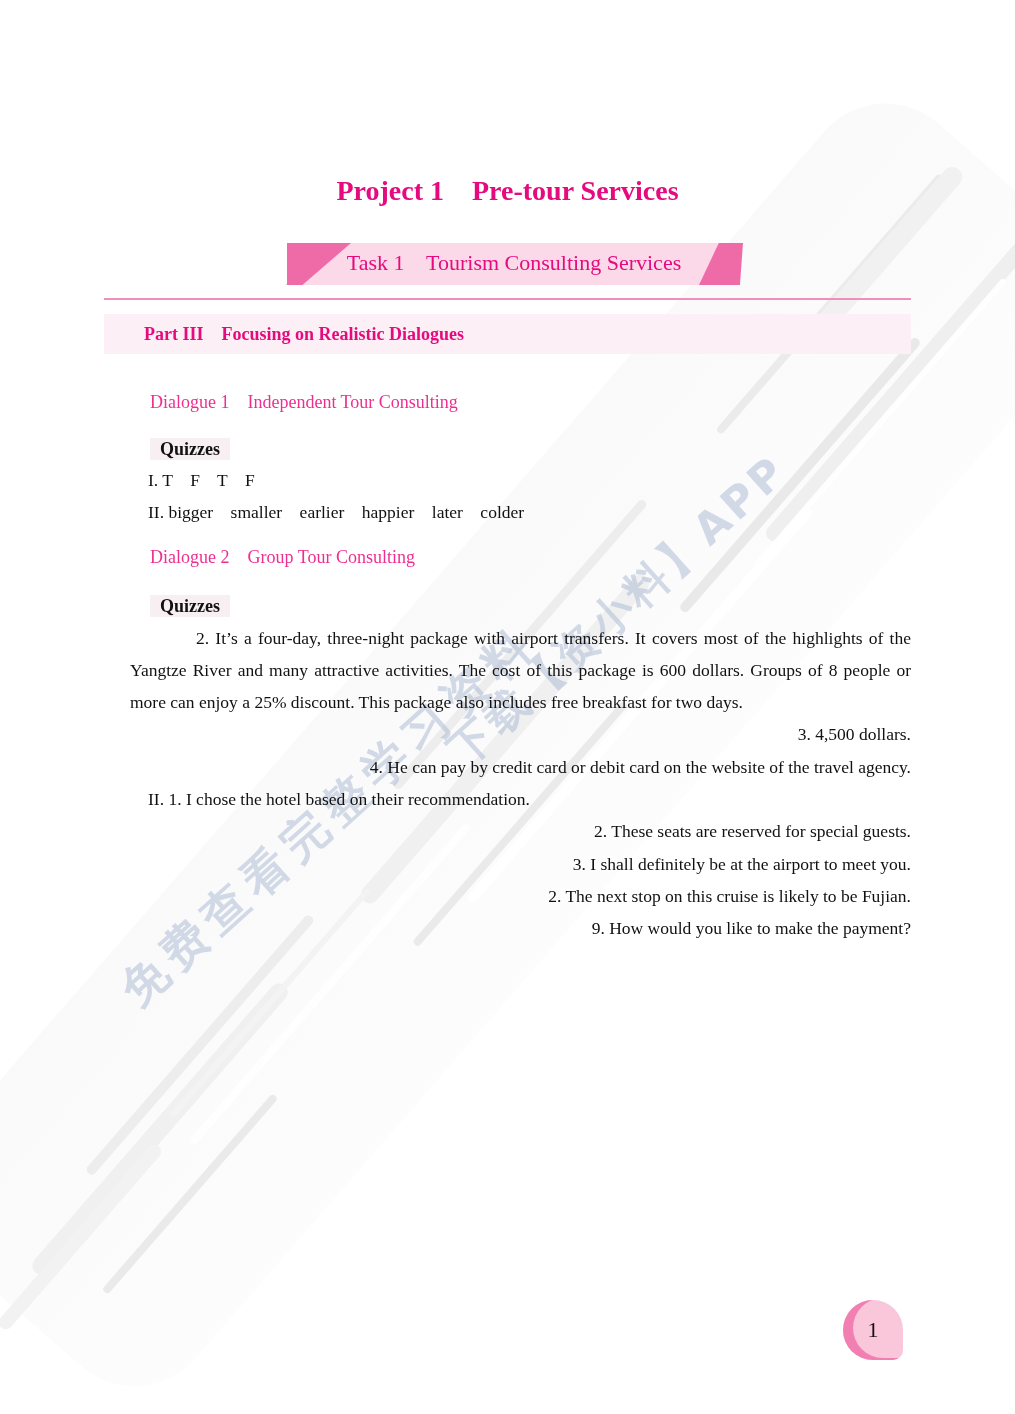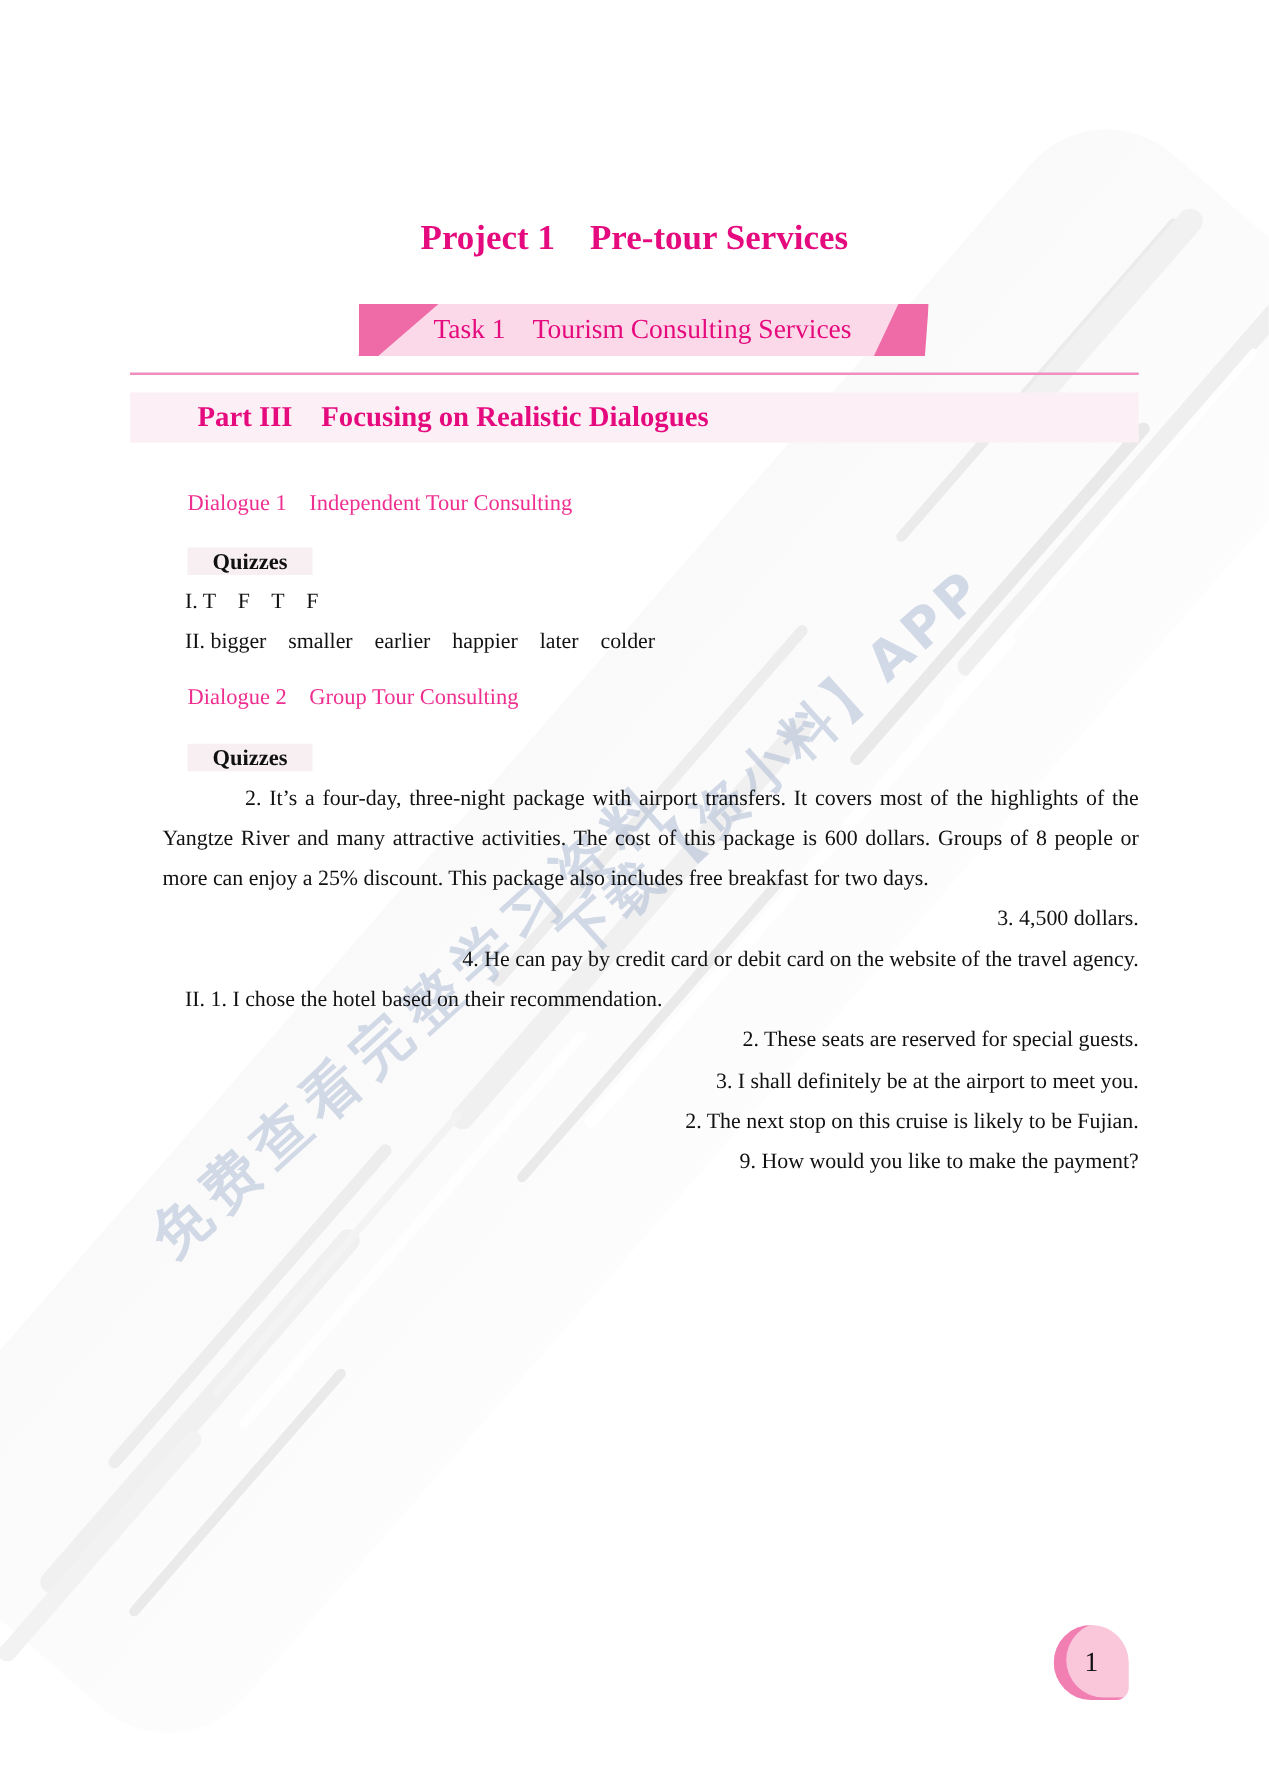--- a/index.html
+++ b/index.html
@@ -39,30 +39,30 @@
   .banner-cap-left{position:absolute;left:2px;top:0;width:64px;height:100%;
     background:var(--banner-cap);clip-path:polygon(0 0,100% 0,24% 100%,0 100%);}
   .banner-cap-right{position:absolute;right:0;top:0;width:44px;height:100%;
     background:var(--banner-cap);clip-path:polygon(45% 0,100% 0,93% 100%,0 100%);}
   .banner-label{position:absolute;inset:0;display:flex;align-items:center;
     justify-content:center;font-size:22px;color:var(--accent);white-space:pre;
     padding-bottom:2px;}
   .rule{margin-top:13px;height:2px;background:var(--rule-pink);}
   .partbar{margin-top:14px;height:40px;background:var(--partbar-bg);
     display:flex;align-items:center;}
-  .partbar-label{padding-left:54px;font-size:23px;font-weight:bold;
+  .partbar-label{padding-left:40px;font-size:18px;font-weight:bold;
     color:var(--accent);white-space:pre;}
   .dialogue-heading{margin-left:46px;font-size:18px;line-height:24px;
     color:var(--heading-pink);white-space:pre;}
   .dh1{margin-top:36px;}
   .dh2{margin-top:16px;}
   .quizzes{margin-left:46px;font-size:18px;line-height:24px;font-weight:bold;}
   .q1{margin-top:23px;}
   .q2{margin-top:25px;}
-  .quizzes span{background:#f8eff3;padding:1px 20px;}
+  .quizzes span{background:#f8eff3;padding:1px 10px;}
   .answers{font-size:17.5px;line-height:32.3px;}
   .a1{margin-top:3px;}
   .a2{margin-top:4px;}
   .ind-l1{padding-left:44px;white-space:pre-wrap;}
   .ind-l2{padding-left:66px;white-space:pre-wrap;text-align:right;}
   .para{text-align:justify;text-indent:66px;margin-left:26px;}
   
   .badge{position:absolute;left:843px;top:1300px;width:60px;height:60px;z-index:3;
     background:var(--badge-bg);border-radius:50% 50% 10px 50%;
     box-shadow:inset 10px -2px 0 var(--badge-rim);

